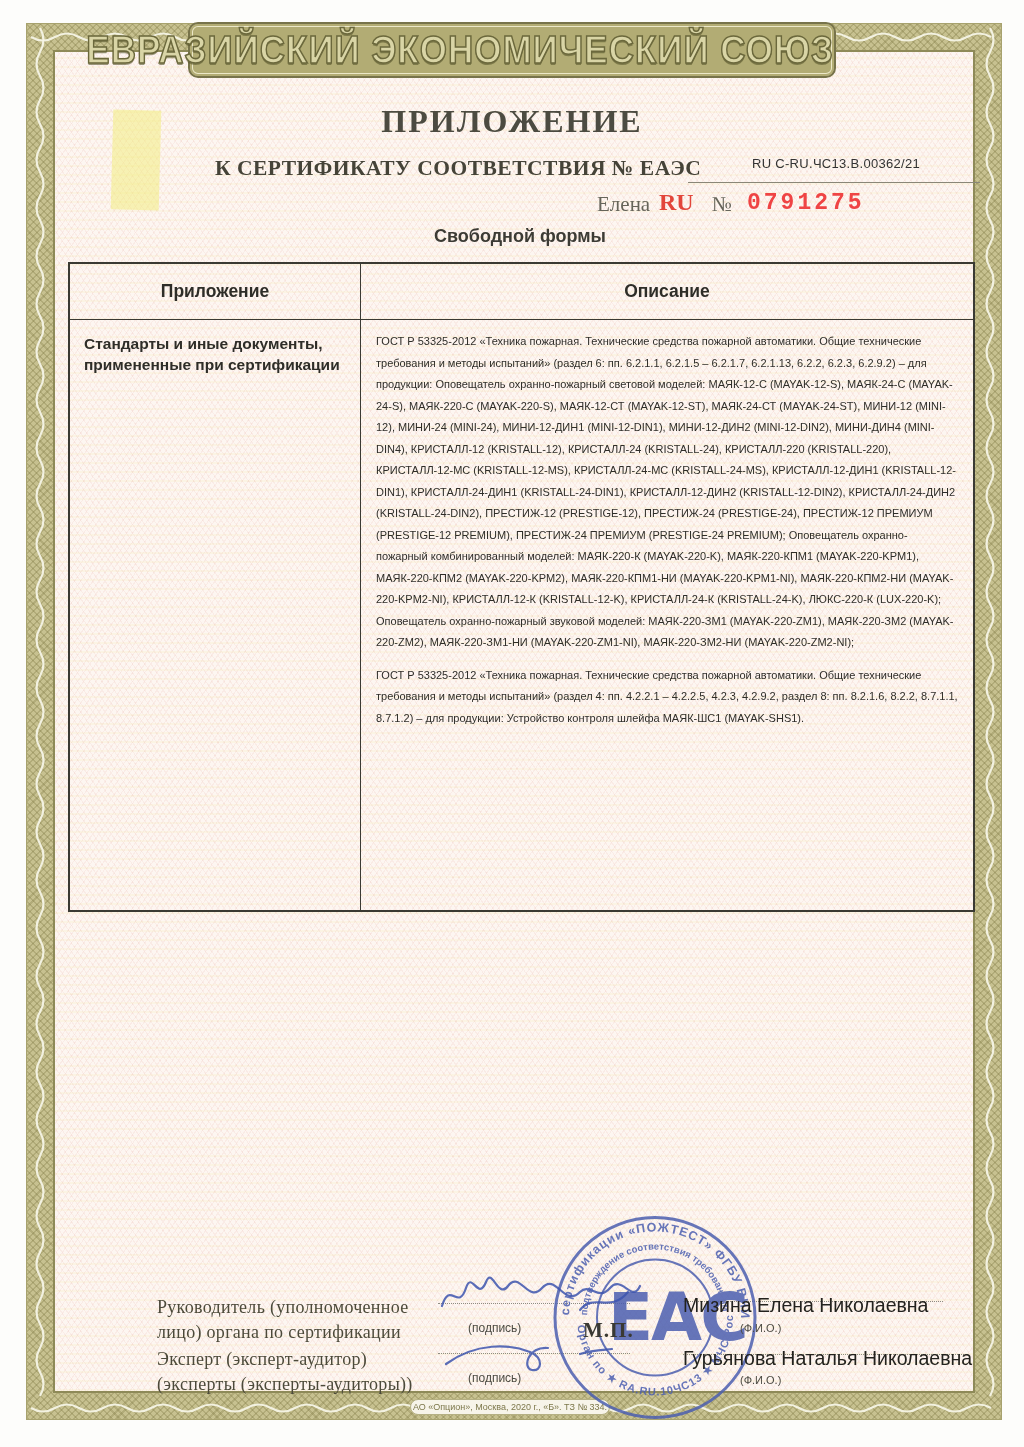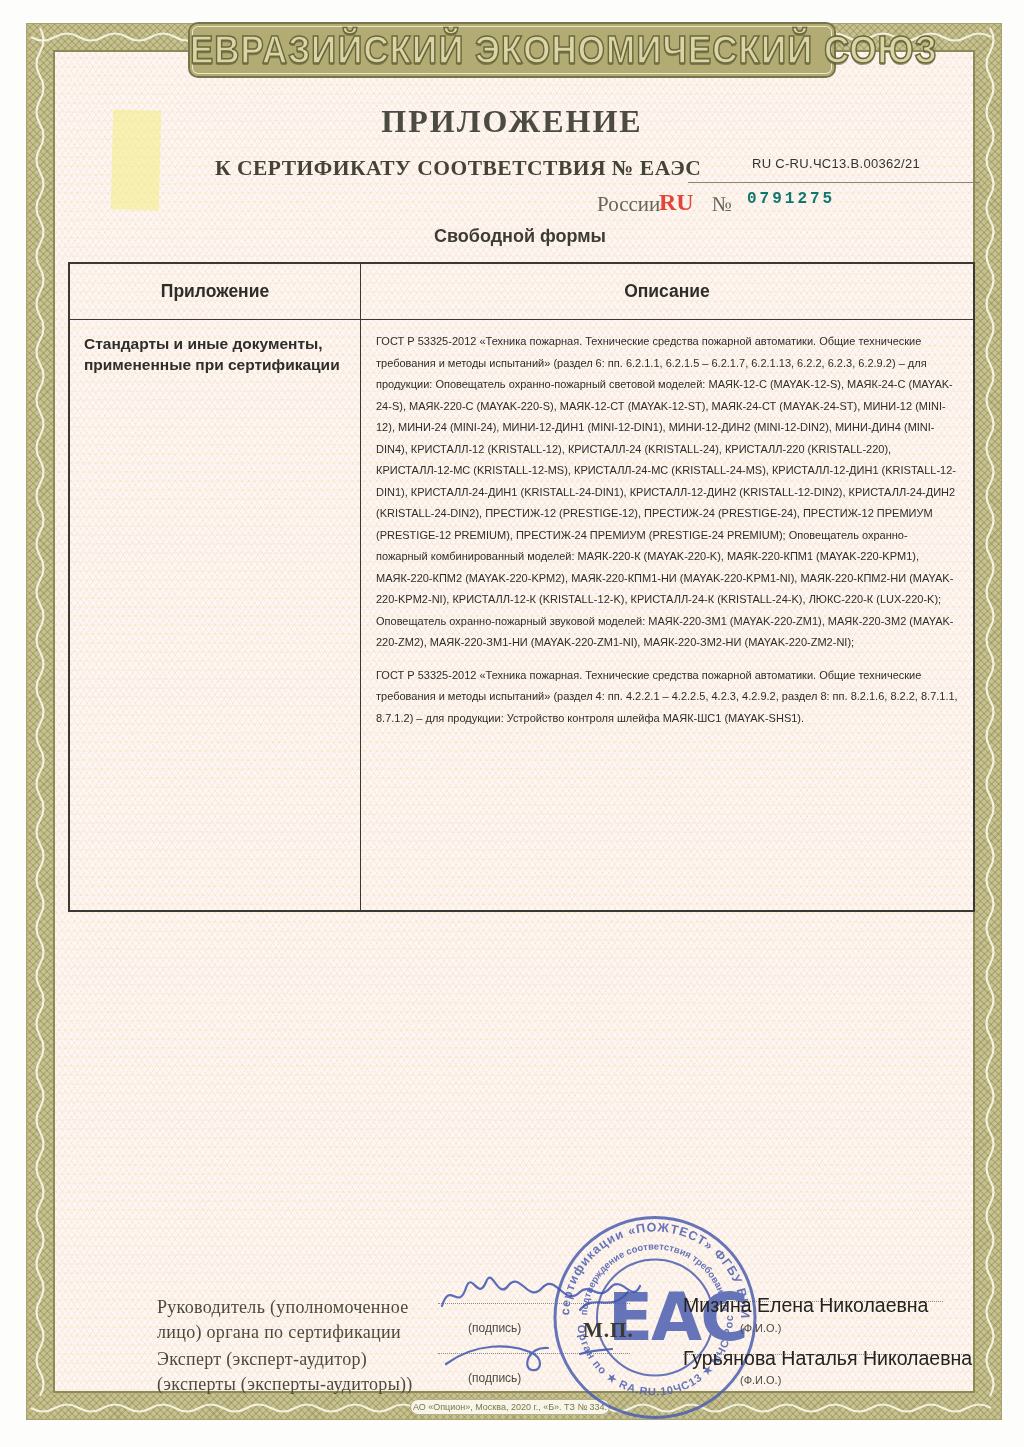--- a/index.html
+++ b/index.html
@@ -27,21 +27,21 @@
   .wave-svg { position:absolute; left:0; top:0; z-index:3; pointer-events:none; }
   .wave-svg path { fill:none; stroke:#f6f4e6; stroke-width:2.2; opacity:.95; }
   .yellow-strip { position:absolute; left:112px; top:110px; width:48px; height:100px;
     background:rgba(243,236,128,.55); transform:rotate(1.5deg); z-index:3; }
 
   
   .banner {
     position:absolute; left:50%; top:22px; transform:translateX(-50%); z-index:6;
     width:648px; height:56px; background:#b2ac74;
     border:2px solid #77734а; border:2px solid #77734a; border-radius:10px;
-    display:flex; align-items:center; justify-content:flex-start;
+    display:flex; align-items:center; justify-content:flex-end;
     box-shadow: inset 0 0 0 2px #b2ac74, inset 0 0 0 3px #ece8c8;
   }
   .banner-text {
     font-family:"Liberation Sans", sans-serif; font-weight:700; font-size:35px;
     letter-spacing:1px; color:#d9d5a6; white-space:nowrap;
     -webkit-text-stroke:1.4px #6b683c; text-shadow:0 1px 0 rgba(90,88,46,.6);
     transform:scaleY(1.12);
   }
 
   
@@ -54,21 +54,21 @@
   .cert-number { left:690px; top:156px; width:292px; text-align:center;
     font-size:13px; color:#333; letter-spacing:.3px; }
   .cert-underline { left:688px; top:182px; width:292px; border-bottom:1.5px solid #8a8778; }
   .series-label { left:597px; top:192px; font-family:"Liberation Serif", serif;
     font-size:21px; color:#66655a; }
   .series-value { left:659px; top:189px; font-family:"Liberation Serif", serif;
     font-weight:700; font-size:24px; color:#e2463a; }
   .number-sign { left:712px; top:192px; font-family:"Liberation Serif", serif;
     font-size:21px; color:#66655a; }
   .blank-number { left:747px; top:190px; font-family:"Liberation Mono", monospace;
-    font-weight:700; font-size:16px; letter-spacing:3px; color:#0f766e; }
+    font-weight:700; font-size:23px; letter-spacing:3px; color:#ef4444; }
   .form-type { left:0; width:1040px; top:226px; text-align:center;
     font-weight:700; font-size:18px; color:#3c3b35; }
 
   
   .doc-table { position:absolute; left:68px; top:262px; width:907px; height:650px; z-index:4;
     border:2px solid #3a3a33; display:grid; grid-template-columns:291px 1fr;
     grid-template-rows:56px 1fr; }
   .cell { border-right:1.5px solid #3a3a33; border-bottom:1.5px solid #3a3a33; }
   .cell:nth-child(2n) { border-right:none; }
   .cell.last-row { border-bottom:none; }
@@ -120,21 +120,21 @@
   <div class="yellow-strip"></div>
 
   <div class="banner">
     <div class="banner-text">ЕВРАЗИЙСКИЙ ЭКОНОМИЧЕСКИЙ СОЮЗ</div>
   </div>
 
   <div class="abs doc-title">ПРИЛОЖЕНИЕ</div>
   <div class="abs subtitle-label">К СЕРТИФИКАТУ СООТВЕТСТВИЯ № ЕАЭС</div>
   <div class="abs cert-number">RU C-RU.ЧС13.В.00362/21</div>
   <div class="abs cert-underline"></div>
-  <div class="abs series-label">России</div>
+  <div class="abs series-label">Елена</div>
   <div class="abs series-value">RU</div>
   <div class="abs number-sign">№</div>
   <div class="abs blank-number">0791275</div>
   <div class="abs form-type">Свободной формы</div>
 
   <div class="doc-table">
     <div class="cell th">Приложение</div>
     <div class="cell th">Описание</div>
     <div class="cell last-row td-appendix">Стандарты и иные документы, примененные при сертификации</div>
     <div class="cell last-row td-desc">

